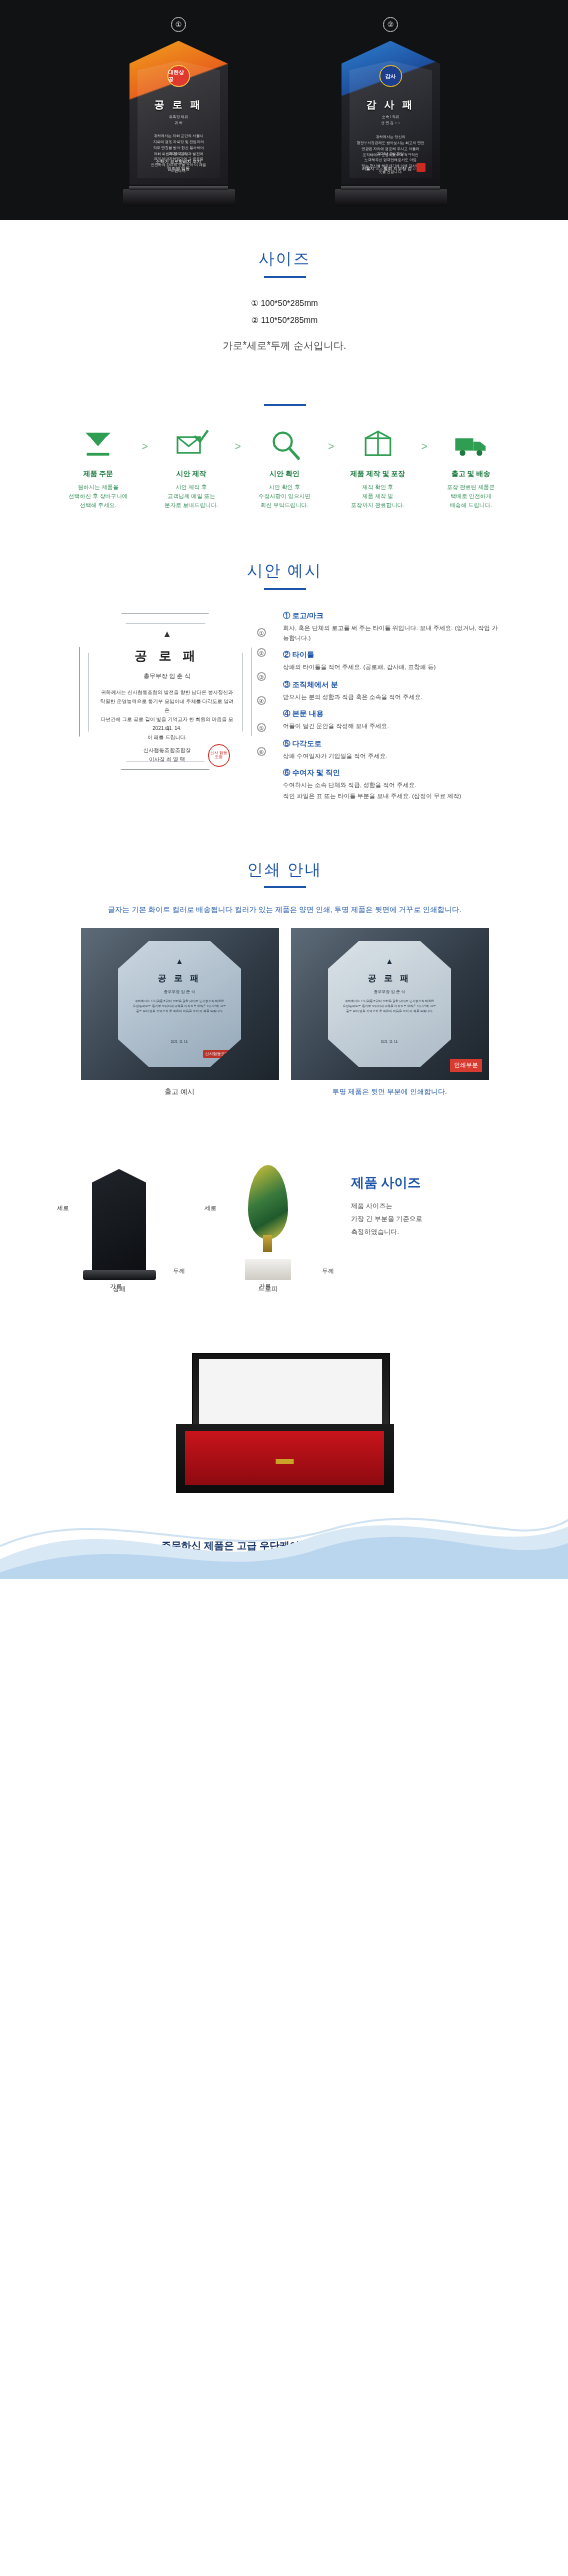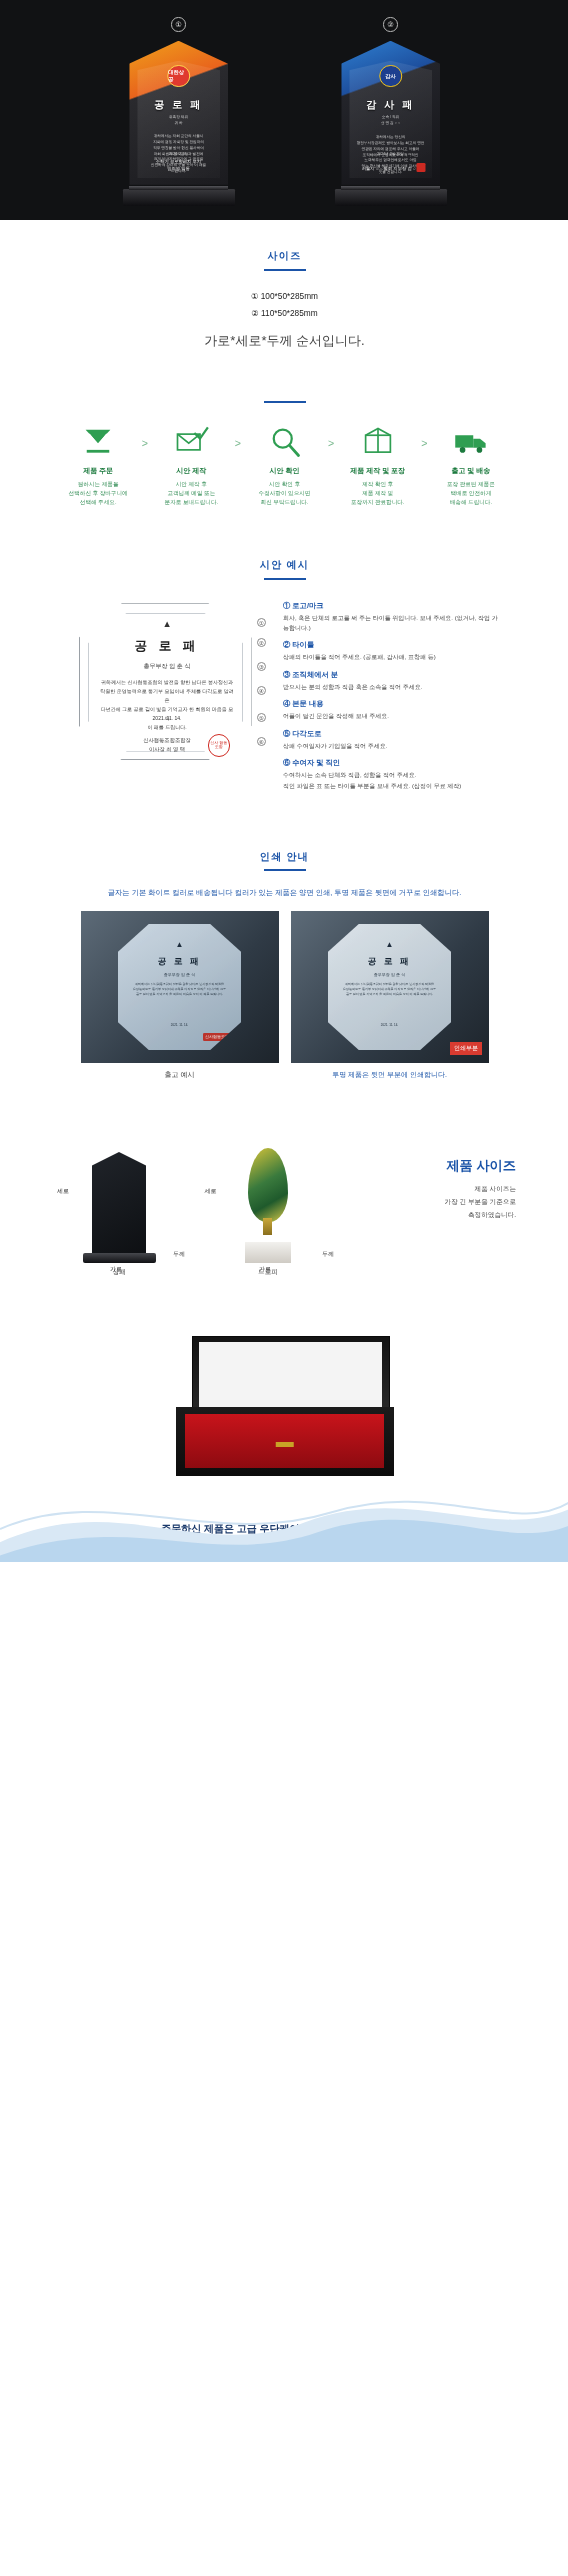--- a/index.html
+++ b/index.html
@@ -78,28 +78,28 @@
     border-radius: 1.3px;
   }
   .base:after{
     content:""; position:absolute; left:6%; right:6%; top:-2.6px; height:3.3px;
     background: linear-gradient(180deg,#55555a,#1a1a1d);
   }
 
   
   .section { padding: 29px 0 22.5px 0; text-align: center; }
   .sec-title {
-    font-size: 10px; font-weight: bold; color: #1b54a8; letter-spacing: 1.3px;
+    font-size: 16px; font-weight: normal; color: #1b54a8; letter-spacing: 1.3px;
     margin-bottom: 5.3px;
   }
   .sec-underline { width: 42px; height: 2px; background:#1b54a8; margin: 0 auto 17px auto; }
 
   
   .size-list { font-size: 8.3px; color:#222; line-height: 2.1; }
-  .size-note { margin-top: 9.3px; font-size: 13px; color:#444; }
+  .size-note { margin-top: 9.3px; font-size: 10px; color:#444; }
 
   
   .steps { display:flex; align-items:flex-start; justify-content:center; gap:4px; padding: 2.6px 26.4px 0 26.4px;}
   .step { width: 79px; text-align:center; }
   .step-ico { height: 38px; display:flex; align-items:center; justify-content:center; }
   .step-ico svg { width: 36px; height: 36px; }
   .step-name { font-size: 7px; font-weight:bold; color:#1c7a3e; margin:5.3px 0 4px; }
   .step-desc { font-size: 5.6px; color:#2e8b52; line-height:1.6; white-space: pre-line; }
   .step-arrow { color:#7ab98f; font-size: 10.6px; padding-top: 14.5px; }
 
@@ -159,21 +159,21 @@
     clip-path: polygon(50% 0, 100% 12%, 100% 100%, 0 100%, 0 12%); }
   .sp-base { position:absolute; bottom:0; width:73px; height:10.6px; background:linear-gradient(180deg,#46484d,#101114); border-radius:2px;}
   .trophy { width: 52px; height: 119px; position:relative; margin: 0 auto; }
   .tr-cup { position:absolute; top:4px; left:6px; width:40px; height:74px;
     background: linear-gradient(150deg,#d8c53a,#3a7a3d 45%,#1f5a2c 70%,#e0cf4a);
     border-radius: 50% 50% 46% 46% / 60% 60% 40% 40%; }
   .tr-stem { position:absolute; top:74px; left:21px; width:9.3px; height:17px; background:linear-gradient(180deg,#caa93a,#8a6f1e);}
   .tr-base { position:absolute; bottom:0; left:2.6px; width:46px; height:21px; background:linear-gradient(180deg,#f2f1ee,#cfcbc4); }
   .spec-label { font-size:6.6px; color:#333; margin-top:5.3px;}
   .dim { position:absolute; font-size:6px; color:#333;}
-  .size-copy { width: 165px; padding-top: 26.4px; text-align:right;}
+  .size-copy { width: 165px; padding-top: 26.4px; text-align:left;}
   .size-copy h3 { font-size: 13.2px; font-weight:bold; color:#1b54a8; margin-bottom: 8px;}
   .size-copy p { font-size: 6.6px; color:#444; line-height:1.9; white-space: pre-line;}
 
   
   .case-sec { padding: 13.2px 0 0 0; background:#fff; position:relative; }
   .case-wrap { position:relative; height: 198px; display:flex; align-items:center; justify-content:center;}
   .case-box { position:relative; width: 218px; height: 152px; }
   .case-lid { position:absolute; top:0; left: 16px; width: 198px; height: 81px;
     background: linear-gradient(180deg,#141414,#2a2a2a); border:1.3px solid #0a0a0a; }
   .case-lid-in { position:absolute; top:5.3px; left:6.6px; right:6.6px; bottom:5.3px; background:#f4f4f4;}

